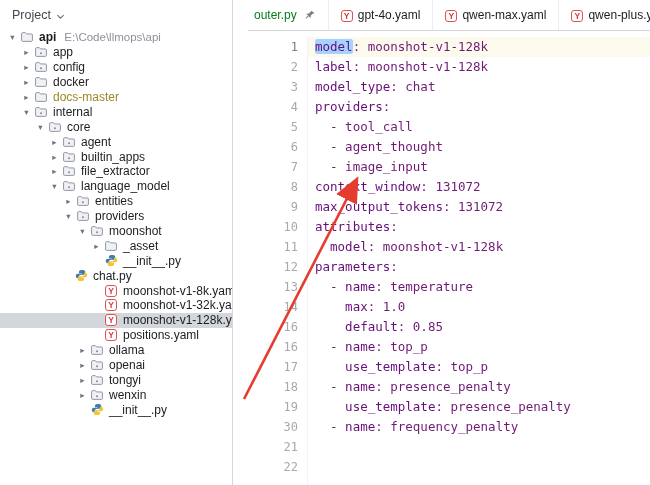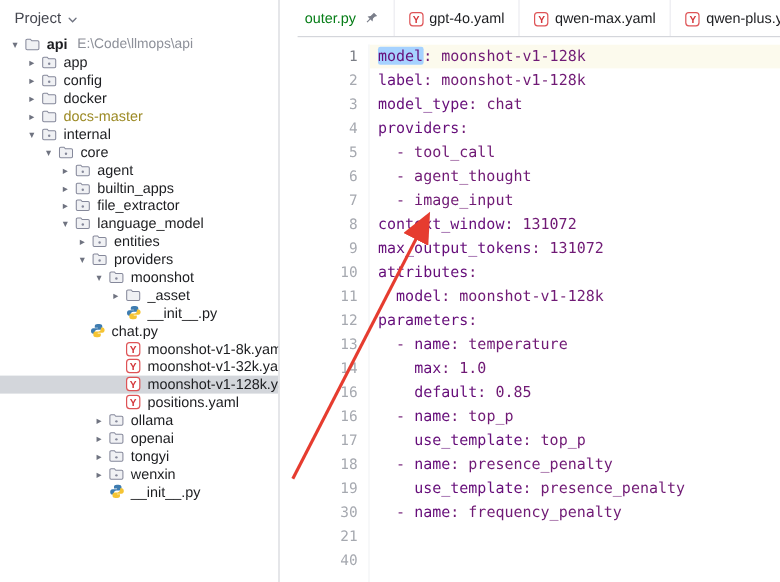--- a/index.html
+++ b/index.html
@@ -364,21 +364,21 @@
           <div class="gutter-num">12</div>
           <div class="gutter-num">13</div>
           <div class="gutter-num">14</div>
           <div class="gutter-num">16</div>
           <div class="gutter-num">16</div>
           <div class="gutter-num">17</div>
           <div class="gutter-num">18</div>
           <div class="gutter-num">19</div>
           <div class="gutter-num">30</div>
           <div class="gutter-num">21</div>
-          <div class="gutter-num">40</div>
+          <div class="gutter-num">22</div>
         </div>
       <div class="code" id="code">
           <div class="code-line caret"><span class="tok-key-hl">model</span><span class="tok-text">: moonshot-v1-128k</span></div>
           <div class="code-line"><span class="tok-key">label</span><span class="tok-text">: moonshot-v1-128k</span></div>
           <div class="code-line"><span class="tok-key">model_type</span><span class="tok-text">: chat</span></div>
           <div class="code-line"><span class="tok-key">providers</span><span class="tok-text">:</span></div>
           <div class="code-line"><span class="tok-text">  - tool_call</span></div>
           <div class="code-line"><span class="tok-text">  - agent_thought</span></div>
           <div class="code-line"><span class="tok-text">  - image_input</span></div>
           <div class="code-line"><span class="tok-key">context_window</span><span class="tok-text">: 131072</span></div>

